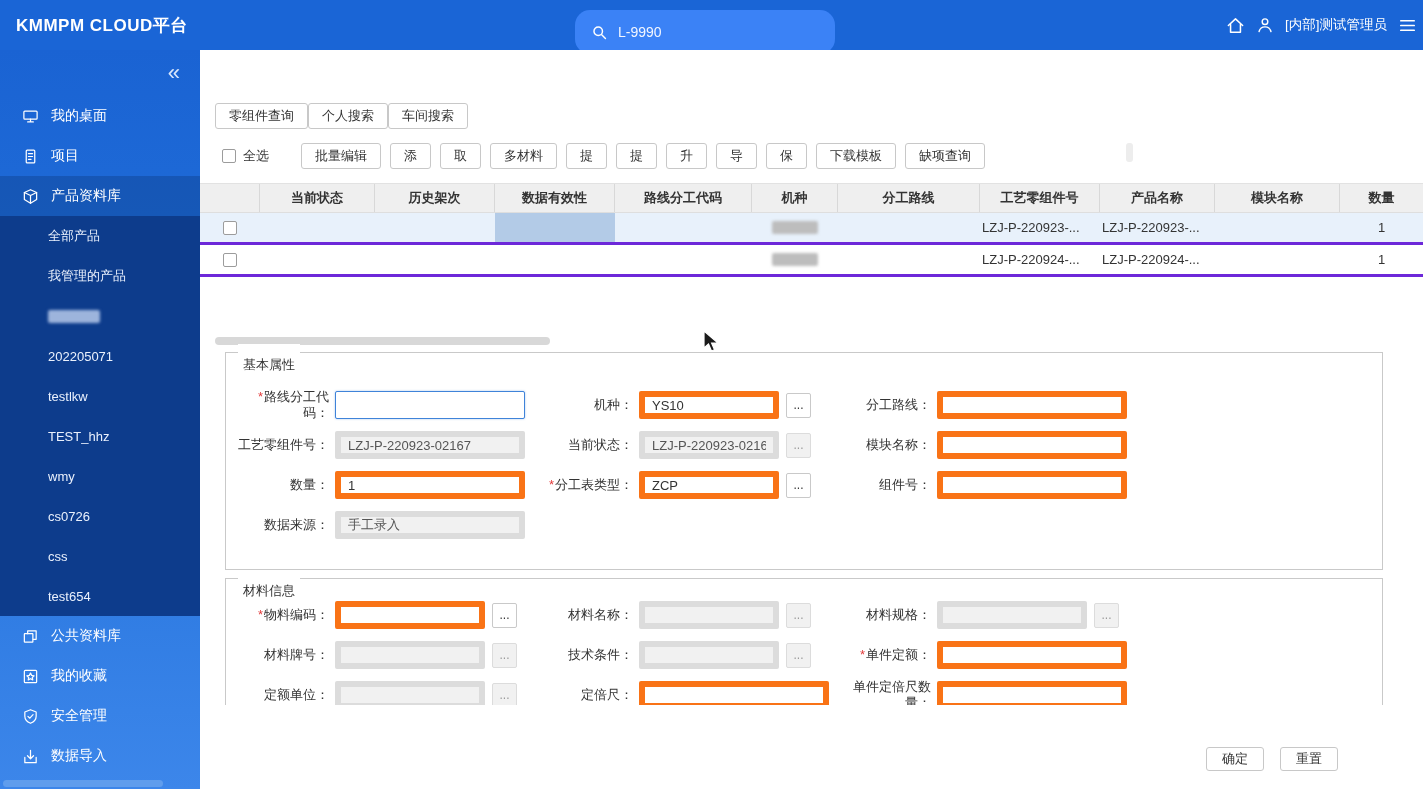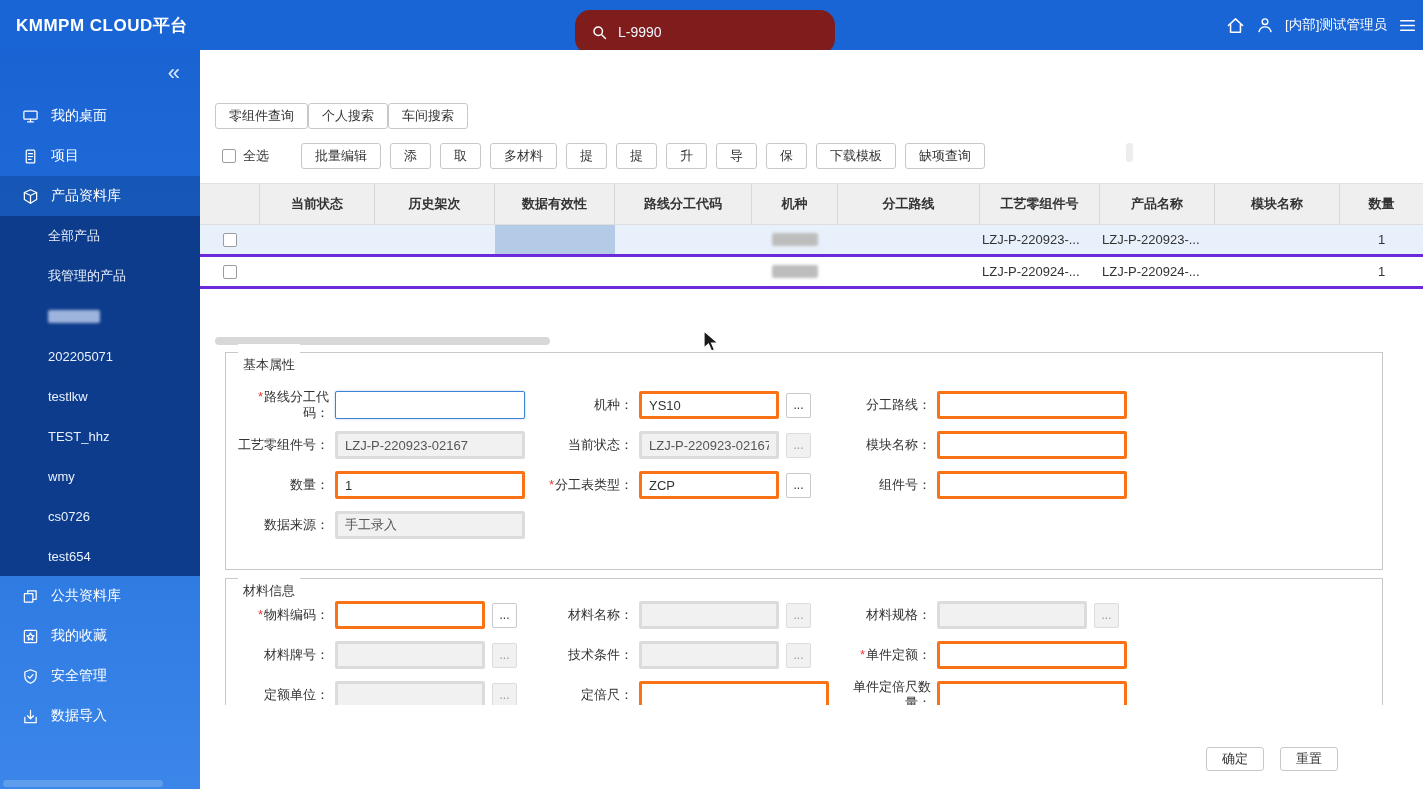--- a/index.html
+++ b/index.html
@@ -2,21 +2,21 @@
 <html><head>
 <meta charset="utf-8">
 <style>
   * { margin:0; padding:0; box-sizing:border-box; }
   html,body { width:1423px; height:789px; overflow:hidden; font-family:"Liberation Sans", sans-serif; background:#fff; }
   .screen { position:relative; width:1423px; height:789px;border-radius:13px; }
 
   
   .topbar { position:absolute; top:0; left:0; width:1423px; height:50px; background:#1a65d6; display:flex; align-items:center; }
   .logo { color:#fff; font-size:17px; font-weight:bold; padding-left:16px; letter-spacing:.5px; }
-  .search-pill { position:absolute; left:575px; top:10px; width:260px; height:44px; border-radius:15px; background:#7f1d1d; display:flex; align-items:center; padding-left:16px; cursor:text; }
+  .search-pill { position:absolute; left:575px; top:10px; width:260px; height:44px; border-radius:15px; background:#3b82f6; display:flex; align-items:center; padding-left:16px; cursor:text; }
   .search-pill svg { margin-right:10px; }
   .search-val { color:#f2f6ff; font-size:14px; }
   .top-right { position:absolute; right:6px; top:0; height:50px; display:flex; align-items:center; gap:11px; }
   .user-label { color:#fff; font-size:13.5px; }
   .ticon { display:flex; align-items:center; cursor:pointer; }
 
   
   .sidebar { position:absolute; top:50px; left:0; width:200px; height:739px; background:linear-gradient(180deg,#1a63d3 0%,#2271db 45%,#3c86ea 100%); overflow:hidden; }
   .collapse { height:46px; display:flex; align-items:center; justify-content:flex-end; padding-right:20px; color:#d9e6fb; font-size:22px; cursor:pointer; }
   .side-item { height:40px; display:flex; align-items:center; padding-left:22px; color:#fff; font-size:14px; cursor:pointer; }
@@ -47,21 +47,21 @@
 
   .tool-row { position:absolute; top:93px; left:22px; right:10px; height:26px; display:flex; align-items:center; }
   .cbx { width:14px; height:14px; border:1px solid #9c9c9c; border-radius:2px; background:#fff; display:inline-block; cursor:pointer; }
   .select-all-lbl { font-size:13px; color:#333; margin-left:7px; }
   .tool-btns { display:flex; gap:9px; margin-left:32px; }
   .mini-scroll { position:absolute; left:926px; top:93px; width:7px; height:19px; background:#ededed; border-radius:3px; }
 
   
   .table { position:absolute; top:133px; left:0; right:0; }
   .t-row { display:flex; width:1223px; }
-  .t-head { height:42px; background:#efefef; border-top:1px solid #e2e2e2; border-bottom:1px solid #dedede; }
+  .t-head { height:30px; background:#efefef; border-top:1px solid #e2e2e2; border-bottom:1px solid #dedede; }
   .t-head .t-cell { font-weight:bold; color:#333; border-right:1px solid #d8d8d8; }
   .t-head .t-cell:last-child { border-right:none; }
   .t-cell { font-size:13px; color:#333; display:flex; align-items:center; justify-content:center; overflow:hidden; white-space:nowrap; }
   .t-cell.left { justify-content:flex-start; padding-left:2px; }
   .t-body-row { height:32px; border-bottom:3px solid #6d28d9; cursor:pointer; }
   .row-sel { background:#e8f1fb; }
   .cell-hl { background:#b3cbe7; }
   .col-cb{width:60px;} .c0{width:115px;} .c1{width:120px;} .c2{width:120px;} .c3{width:137px;} .c4{width:86px;} .c5{width:142px;} .c6{width:120px;} .c7{width:115px;} .c8{width:125px;} .c9{width:83px;}
 
   .hscroll { position:absolute; top:287px; left:15px; width:335px; height:8px; border-radius:4px; background:#d8d8d8; cursor:pointer; }
@@ -72,21 +72,21 @@
   .fs-material { top:528px; height:190px; }
   .legend { position:absolute; top:-9px; left:12px; background:#fff; padding:12px 5px; font-size:13px; color:#333; }
   .f-rows { position:relative; }
   .fs-basic .f-rows { padding-top:32px; }
   .fs-material .f-rows { padding-top:16px; }
   .f-row { position:relative; height:40px; }
   .fg { position:absolute; top:0; height:40px; display:flex; align-items:center; }
   .g1{left:8px;} .g2{left:312px;} .g3{left:610px;}
   .lbl { width:95px; text-align:right; font-size:13px; color:#333; line-height:1.25; margin-right:6px; }
   .req { color:#e23b3b; margin-right:1px; }
-  .inp { height:28px; border:3px solid #f97316; border-radius:2px; background:#fff; font-size:13px; color:#333; padding:0 7px; font-family:"Liberation Sans",sans-serif; }
+  .inp { height:28px; border:6px solid #f97316; border-radius:2px; background:#fff; font-size:13px; color:#333; padding:0 7px; font-family:"Liberation Sans",sans-serif; }
   .inp.dis { background:#f1f1f1; border-color:#dcdcdc; color:#555; }
   .inp.focus { border:1px solid #3f83d9; box-shadow:0 0 2px rgba(63,131,217,.5); }
   .w190{width:190px;} .w150{width:150px;} .w140{width:140px;}
   .more { width:25px; height:25px; margin-left:7px; border:1px solid #c9c9c9; border-radius:2px; background:#fff; font-size:12px; color:#333; line-height:1; cursor:pointer; }
   .more.dis { background:#f1f1f1; border-color:#dcdcdc; color:#999; }
 
   .footer { position:absolute; left:0; right:0; top:655px; height:84px; background:#fff; z-index:2; display:flex; justify-content:flex-end; align-items:flex-start; padding:42px 85px 0 0; gap:16px; }
   .footer .btn { height:24px; padding:0 15px; }
 
   .cursor { position:absolute; left:703px; top:330px; z-index:9; pointer-events:none; }
@@ -171,20 +171,23 @@
       <div class="side-sub-item">
           <span>TEST_hhz</span>
         </div>
       <div class="side-sub-item">
           <span>wmy</span>
         </div>
       <div class="side-sub-item">
           <span>cs0726</span>
         </div>
       <div class="side-sub-item">
+          <span>css</span>
+        </div>
+      <div class="side-sub-item">
           <span>test654</span>
         </div>
     </div>
 
     <div class="side-item">
       <svg width="17" height="17" viewBox="0 0 18 18" fill="none" stroke="#fff" stroke-width="1.3" stroke-linecap="round" stroke-linejoin="round">
           <rect x="2.5" y="6" width="9" height="9" rx="0.5"></rect>
           <path d="M6 6V3h9v9h-3"></path>
         </svg>
       <span>公共资料库</span>

